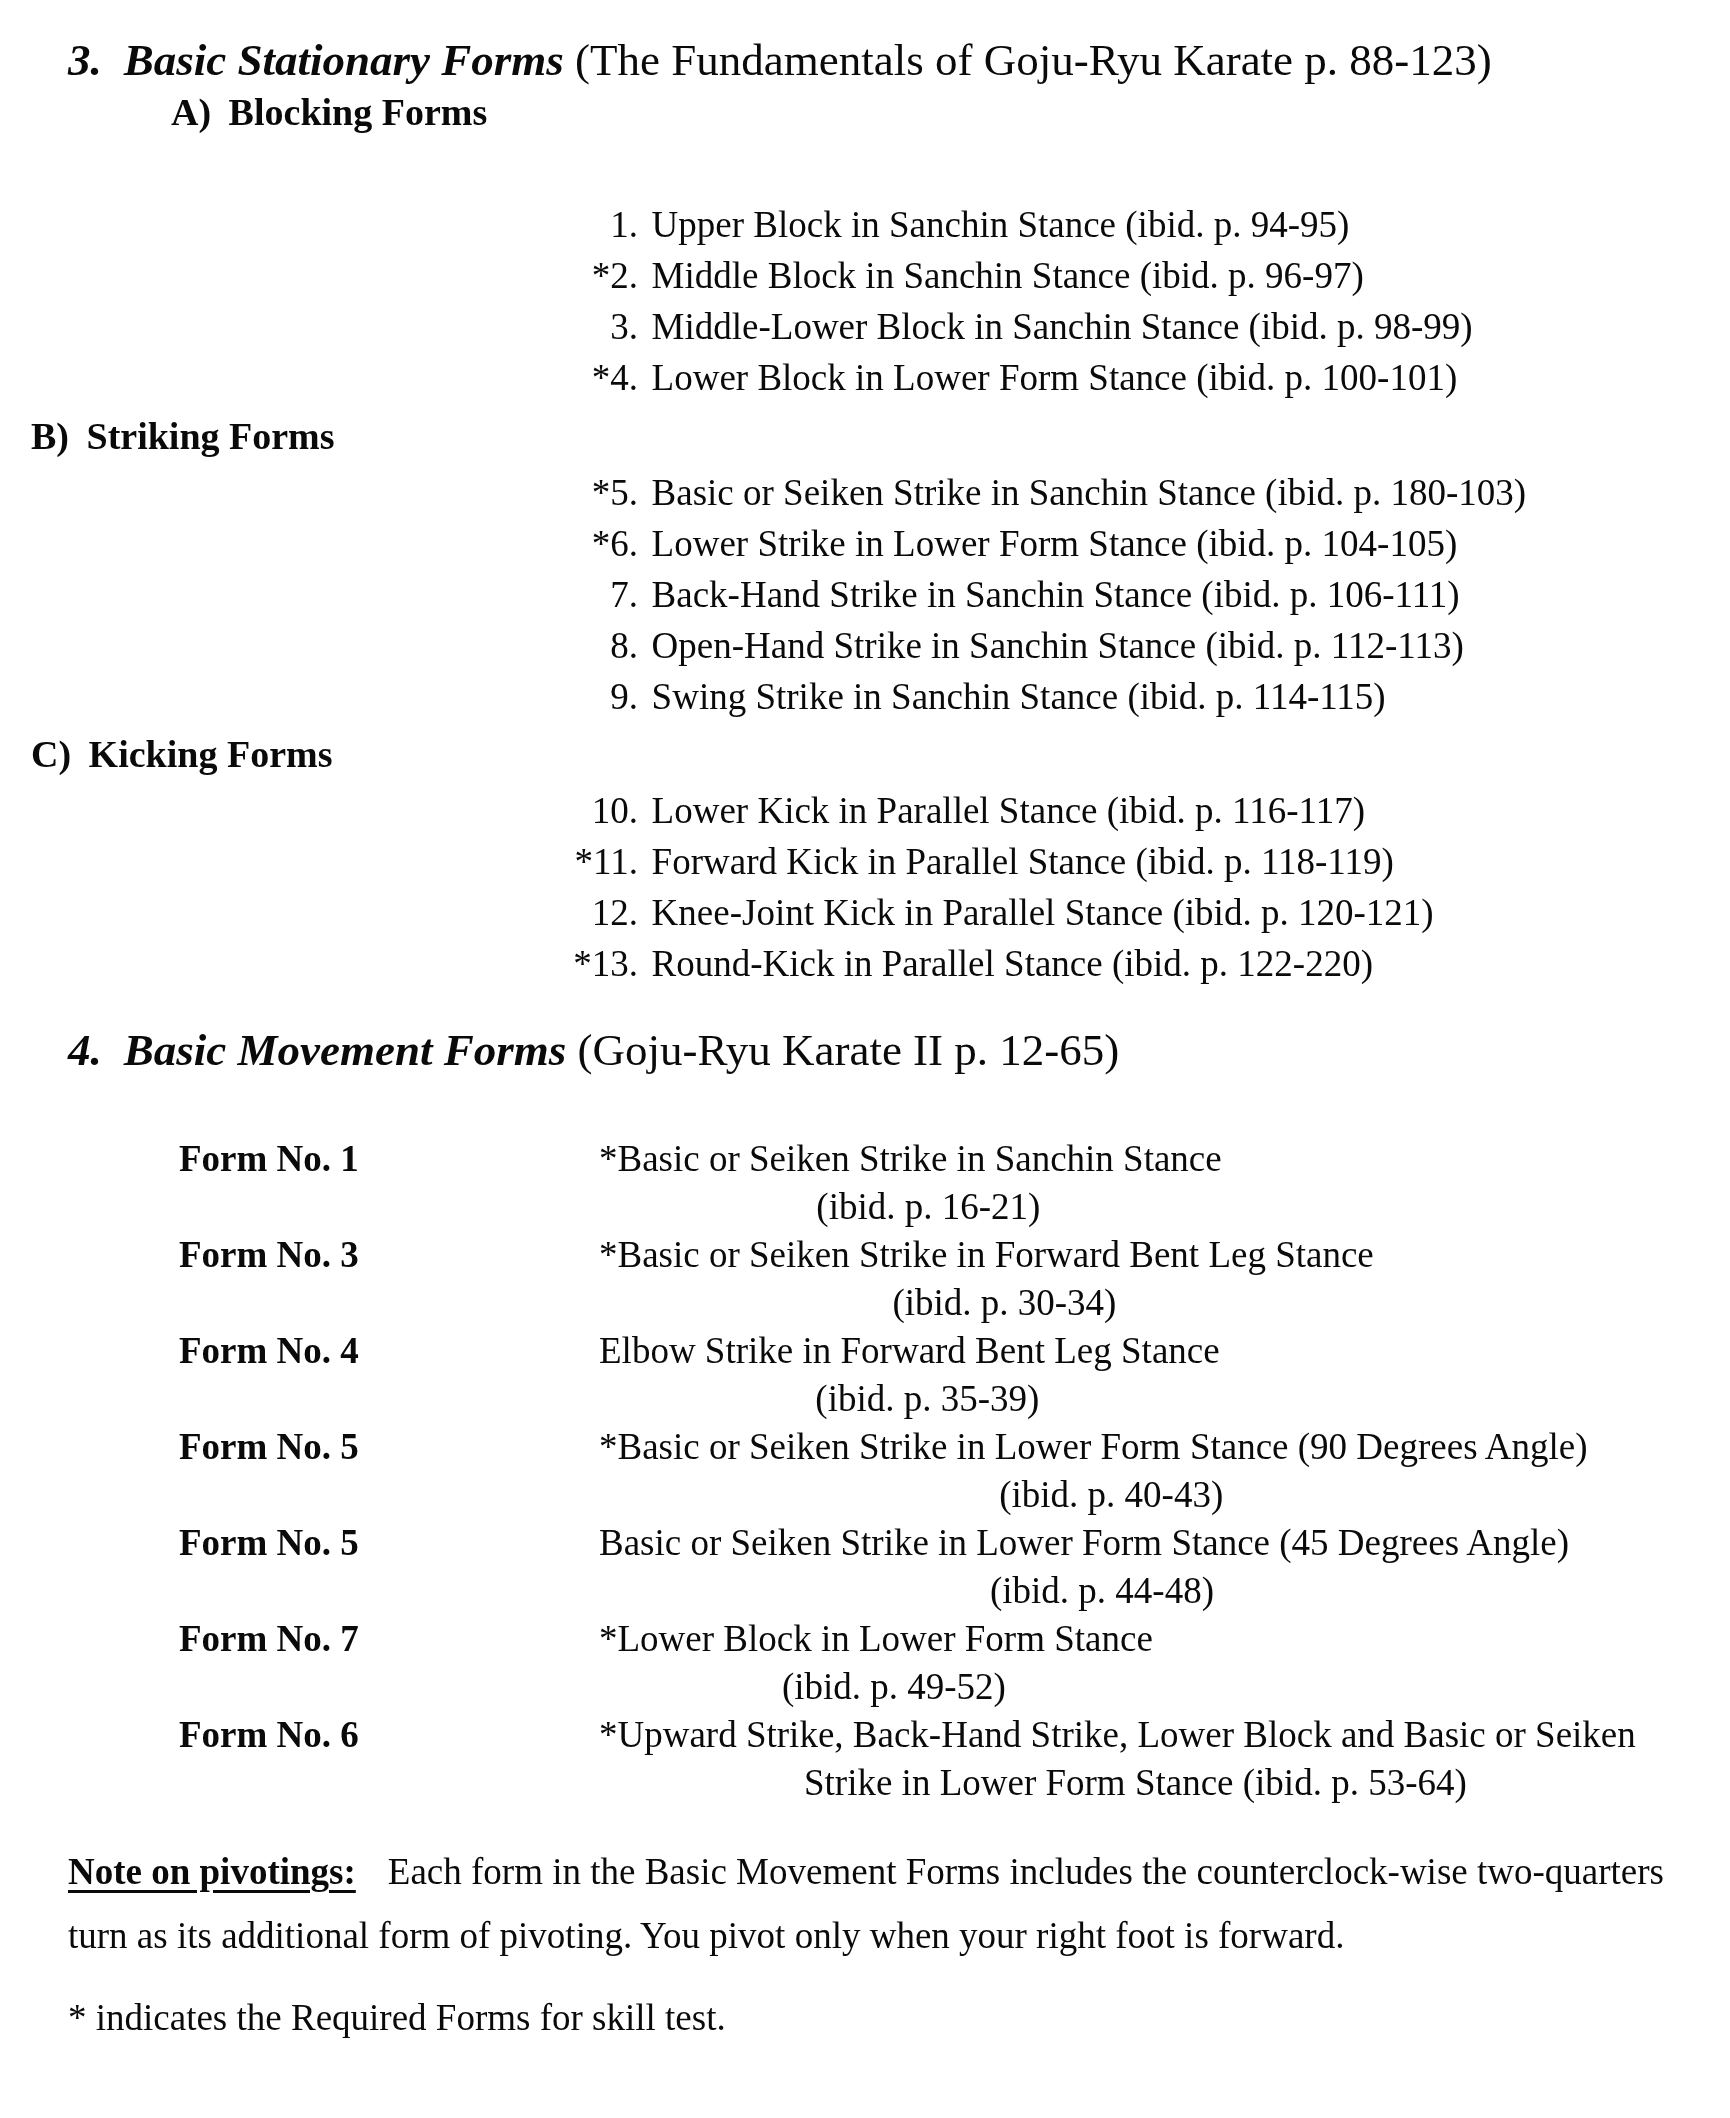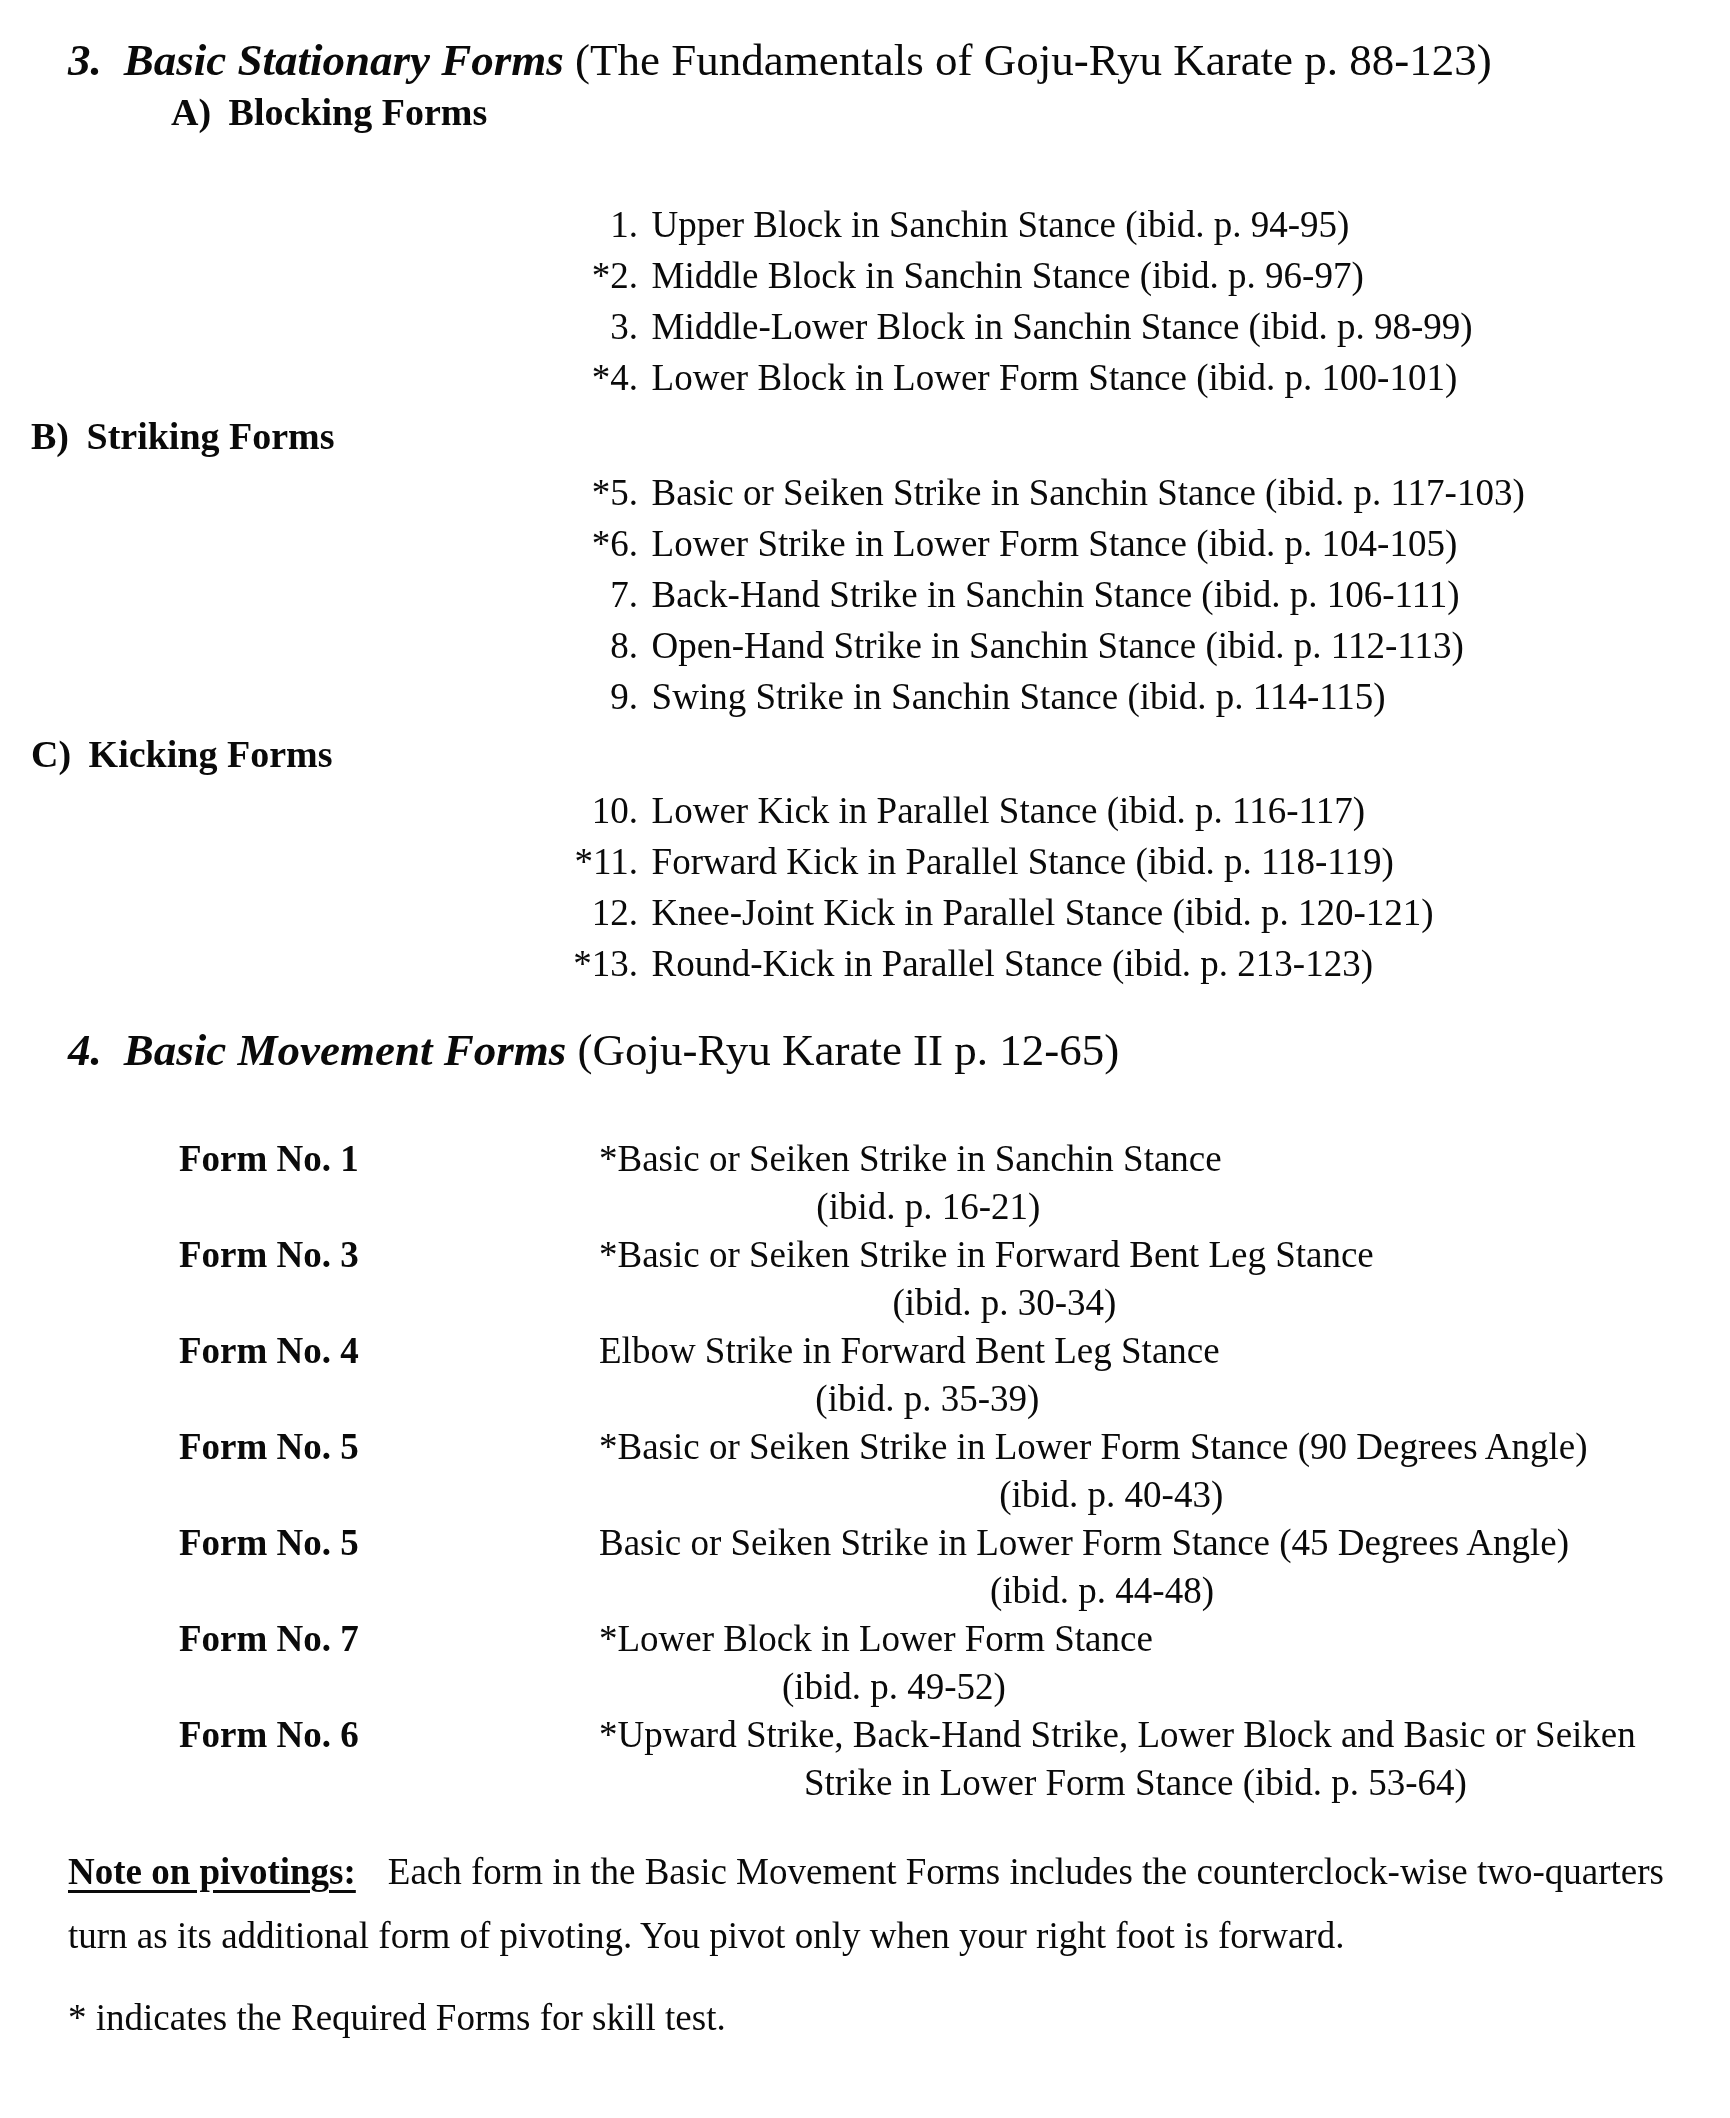--- a/index.html
+++ b/index.html
@@ -126,21 +126,21 @@
     <span class="itext">Lower Block in Lower Form Stance (ibid. p. 100-101)</span>
   </div>
 
   <div class="subhead subhead-b">
     <span class="sub-label">B)</span><span>Striking Forms</span>
   </div>
   <div class="gap-s"></div>
 
   <div class="item">
     <span class="marker">*5.</span>
-    <span class="itext">Basic or Seiken Strike in Sanchin Stance (ibid. p. 117-103)</span>
+    <span class="itext">Basic or Seiken Strike in Sanchin Stance (ibid. p. 180-103)</span>
   </div>
   <div class="item">
     <span class="marker">*6.</span>
     <span class="itext">Lower Strike in Lower Form Stance (ibid. p. 104-105)</span>
   </div>
   <div class="item">
     <span class="marker">7.</span>
     <span class="itext">Back-Hand Strike in Sanchin Stance (ibid. p. 106-111)</span>
   </div>
   <div class="item">
@@ -164,21 +164,21 @@
   <div class="item">
     <span class="marker">*11.</span>
     <span class="itext">Forward Kick in Parallel Stance (ibid. p. 118-119)</span>
   </div>
   <div class="item">
     <span class="marker">12.</span>
     <span class="itext">Knee-Joint Kick in Parallel Stance (ibid. p. 120-121)</span>
   </div>
   <div class="item">
     <span class="marker">*13.</span>
-    <span class="itext">Round-Kick in Parallel Stance (ibid. p. 213-123)</span>
+    <span class="itext">Round-Kick in Parallel Stance (ibid. p. 122-220)</span>
   </div>
 
   <div class="h4-wrap">
     <div class="sec-head">
       <span class="sec-num">4.</span><span class="sec-title">Basic Movement Forms</span>
       <span class="sec-suffix">(Goju-Ryu Karate II p. 12-65)</span>
     </div>
   </div>
 
   <div class="forms">

